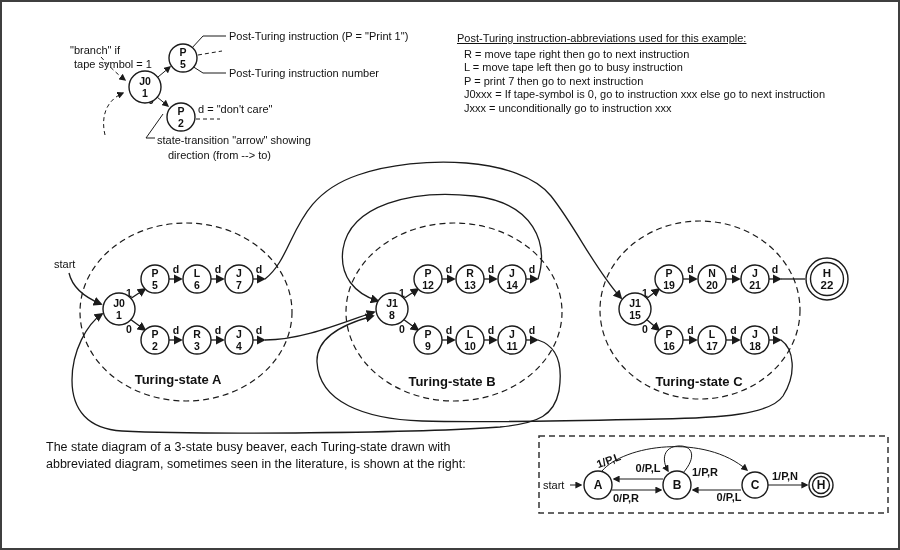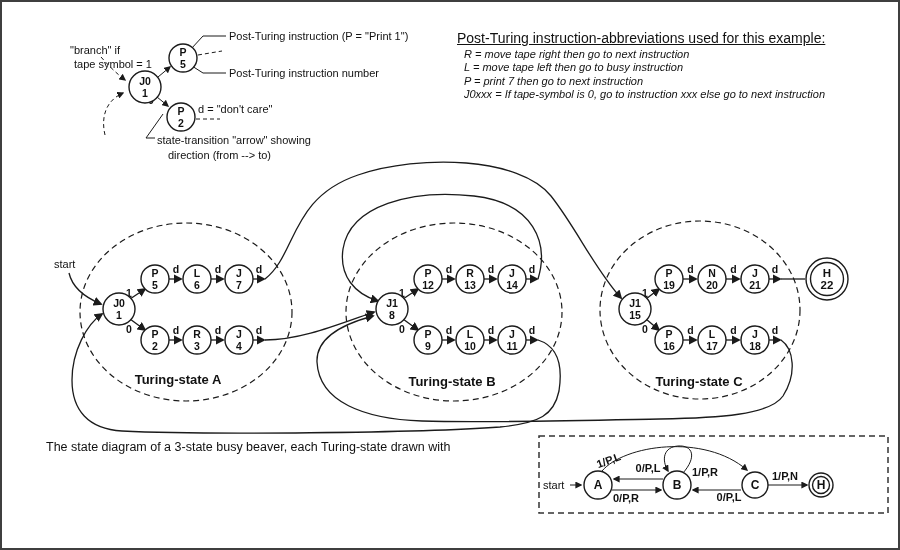--- a/index.html
+++ b/index.html
@@ -1,22 +1,22 @@
 <!DOCTYPE html>
 <html><head>
 <meta charset="utf-8">
 <style>
   html,body{margin:0;padding:0;background:#e8e8e8;}
   .frame{position:relative;width:900px;height:550px;box-sizing:border-box;
          border:2px solid #3f3f3f;background:#ffffff;
          font-family:"Liberation Sans",sans-serif;color:#111;overflow:hidden;}
   svg{position:absolute;left:0;top:0;}
   .abbr{position:absolute;left:455px;top:29px;}
-  .abbr-title{font-size:14px;text-decoration:underline;line-height:15px;margin-bottom:2px;white-space:pre;}
-  .abbr-line{font-size:11px;line-height:13.4px;padding-left:7px;white-space:pre;font-style:italic;}
+  .abbr-title{font-size:11px;text-decoration:underline;line-height:15px;margin-bottom:2px;white-space:pre;}
+  .abbr-line{font-size:11px;line-height:13.4px;padding-left:7px;white-space:pre;}
   .caption{position:absolute;left:44px;top:437px;font-weight:400;font-size:12.5px;
            line-height:17px;white-space:pre;}
   
   .ink{stroke:#1b1b1b;fill:none;stroke-width:1.3;}
   .thin{stroke:#1b1b1b;fill:none;stroke-width:1;}
   .dash{stroke-dasharray:4,3;}
   .cluster{stroke:#1b1b1b;fill:none;stroke-width:1.2;stroke-dasharray:6,4;}
   .node-c{stroke:#1b1b1b;fill:#fff;stroke-width:1.4;}
   text{fill:#111;font-family:"Liberation Sans",sans-serif;}
   .node-l{font-size:10.5px;font-weight:700;text-anchor:middle;}
@@ -353,18 +353,19 @@
     </g>
   </svg>
 
   <div class="abbr">
     <div class="abbr-title">Post-Turing instruction-abbreviations used for this example:</div>
     <div>
         <div class="abbr-line">R = move tape right then go to next instruction</div>
         <div class="abbr-line">L = move tape left then go to busy instruction</div>
         <div class="abbr-line">P = print 7 then go to next instruction</div>
         <div class="abbr-line">J0xxx = If tape-symbol is 0, go to instruction xxx else go to next instruction</div>
+        <div class="abbr-line">Jxxx = unconditionally go to instruction xxx</div>
       </div>
   </div>
 
-  <div class="caption"><div>The state diagram of a 3-state busy beaver, each Turing-state drawn with</div></div>
+  <div class="caption"><div>The state diagram of a 3-state busy beaver, each Turing-state drawn with</div><div>abbreviated diagram, sometimes seen in the literature, is shown at the right:</div></div>
 
 </div>
 
 </body></html>

